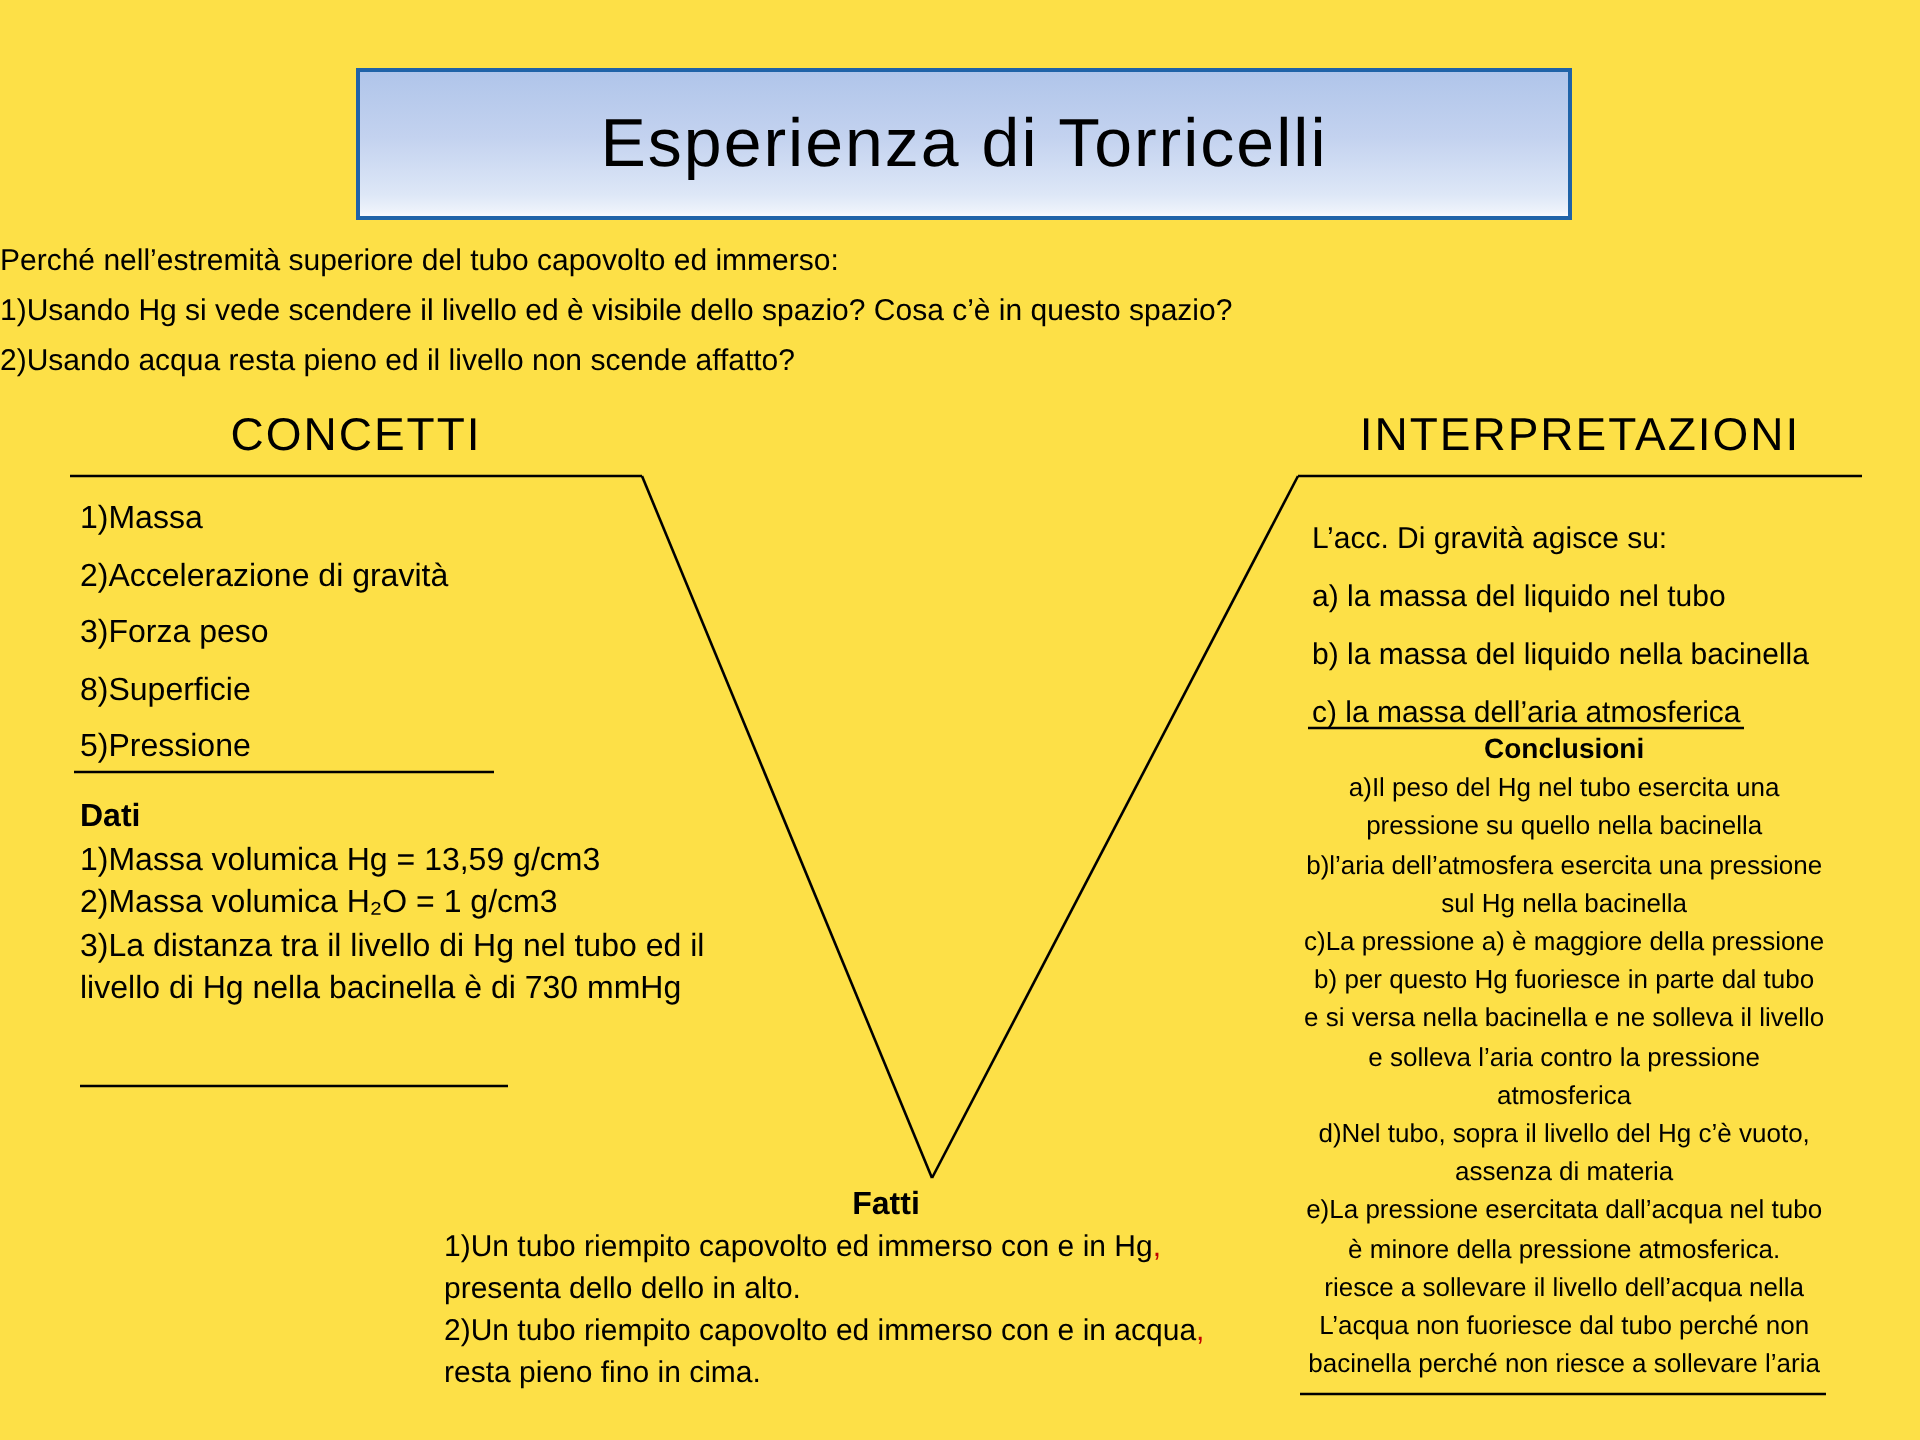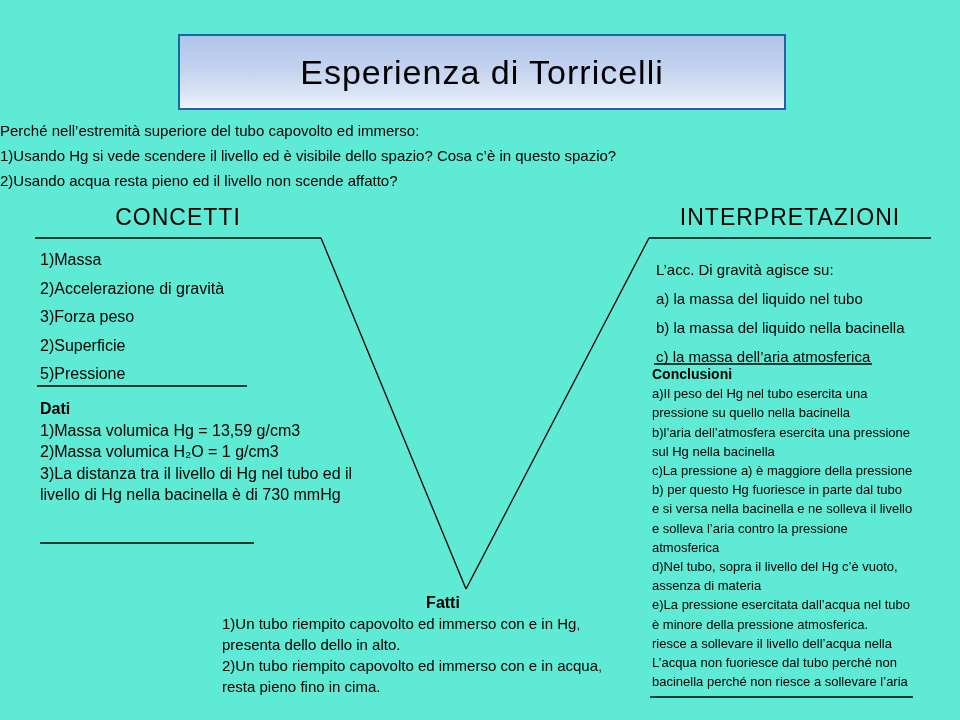--- a/index.html
+++ b/index.html
@@ -1,17 +1,17 @@
 <!DOCTYPE html>
 <html><head>
 <meta charset="utf-8">
 <style>
   html,body{margin:0;padding:0;background:#fff;}
   .slide{
-    position:relative;width:960px;height:720px;background:#5eead4;
+    position:relative;width:960px;height:720px;background:#fde047;
     color:#000;font-family:"Liberation Sans",sans-serif;overflow:hidden;
   }
   .abs{position:absolute;}
   #vee-svg{position:absolute;left:0;top:0;width:960px;height:720px;pointer-events:none;}
 
   .title-box{
     left:178px;top:34px;width:604px;height:72px;
     border:2px solid #1f63a8;
     background:linear-gradient(180deg,#b0c5ea 0%,#c3d2ef 45%,#dde7f7 85%,#eef3fb 97%,#f8fafd 100%);
     display:flex;align-items:center;justify-content:center;
@@ -24,21 +24,21 @@
   .concetti-header{left:35px;top:204px;width:286px;}
   .interp-header{left:649px;top:204px;width:282px;}
 
   .concepts-list{left:40px;top:246px;font-size:16px;line-height:28.5px;}
 
   .dati{left:40px;top:398px;width:322px;font-size:16px;line-height:21.5px;}
   .section-h{font-weight:bold;}
 
   .interp{left:656px;top:255px;font-size:15px;line-height:29px;}
 
-  .conclusions{left:652px;top:365px;font-size:13px;line-height:19.2px;}
+  .conclusions{left:652px;top:365px;font-size:13px;line-height:19.2px;text-align:center;}
   .c-line{white-space:nowrap;}
   .conclusions .section-h{font-size:14px;}
 
   .facts{left:222px;top:592px;width:442px;font-size:15px;line-height:21px;}
   .facts .section-h{text-align:center;font-size:16px;}
   .red{color:#c00000;}
 </style>
 </head>
 <body>
 
@@ -69,21 +69,21 @@
   </div>
 
   <div class="abs col-header concetti-header">CONCETTI</div>
 
   <div class="abs concepts-list">
     <div>
 
     <div>1)Massa</div>
         <div>2)Accelerazione di gravità</div>
         <div>3)Forza peso</div>
-        <div>2)Superficie</div>
+        <div>8)Superficie</div>
         <div>5)Pressione</div>
       </div>
   </div>
 
   <div class="abs dati">
     <div class="section-h">Dati</div>
     <div>
 
     <div>1)Massa volumica Hg = 13,59 g/cm3</div>
         <div>2)Massa volumica H₂O = 1 g/cm3</div>

